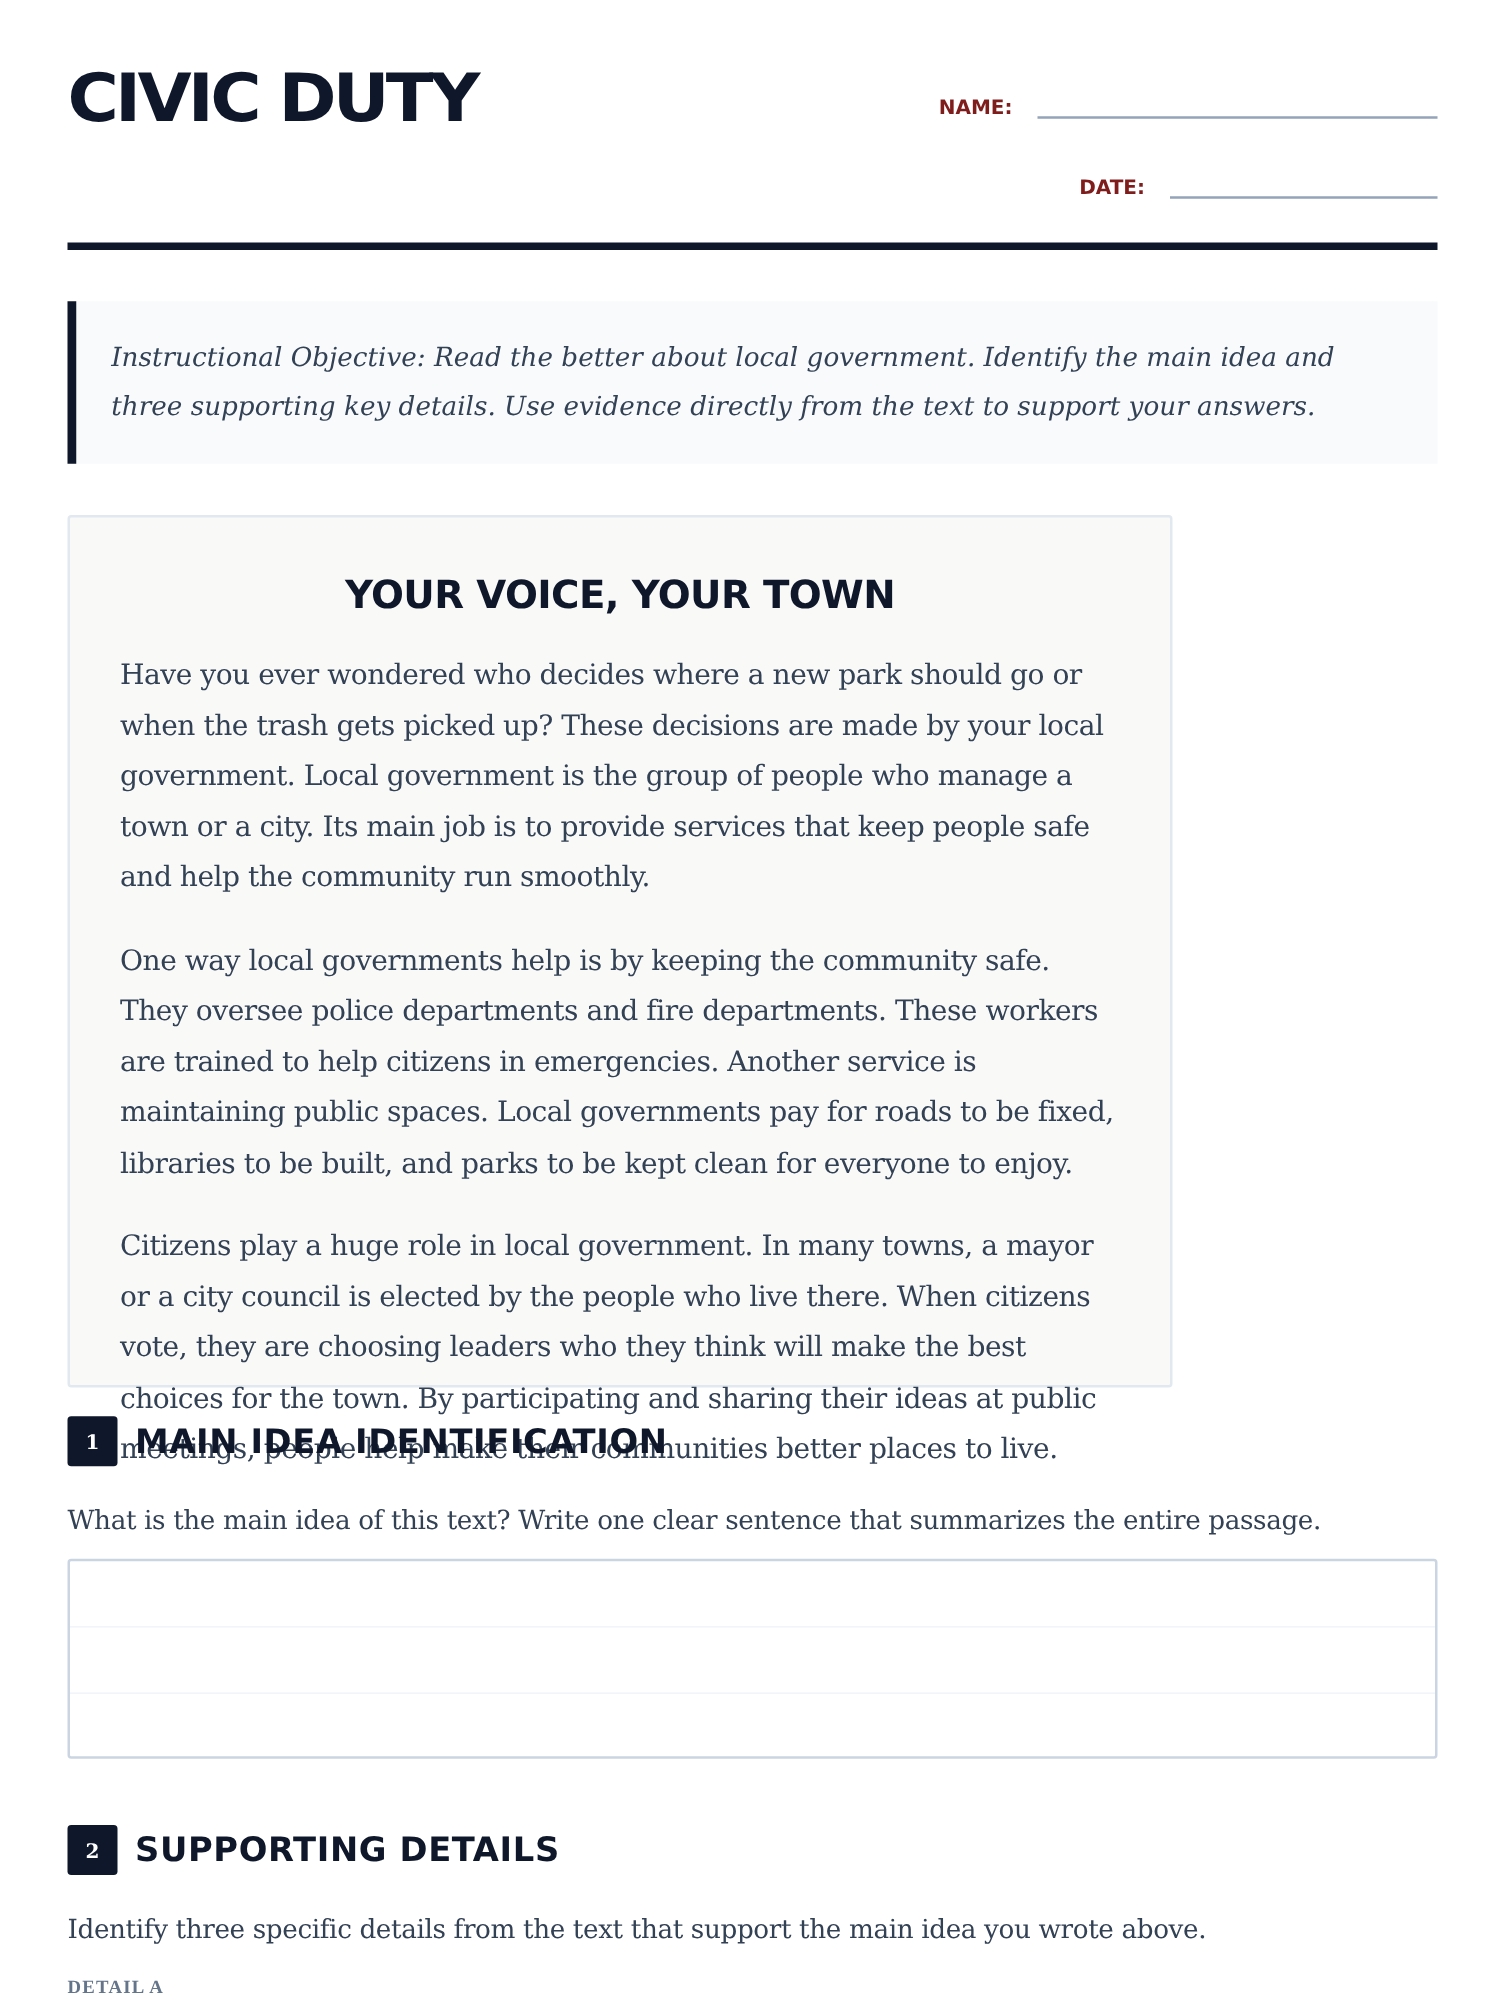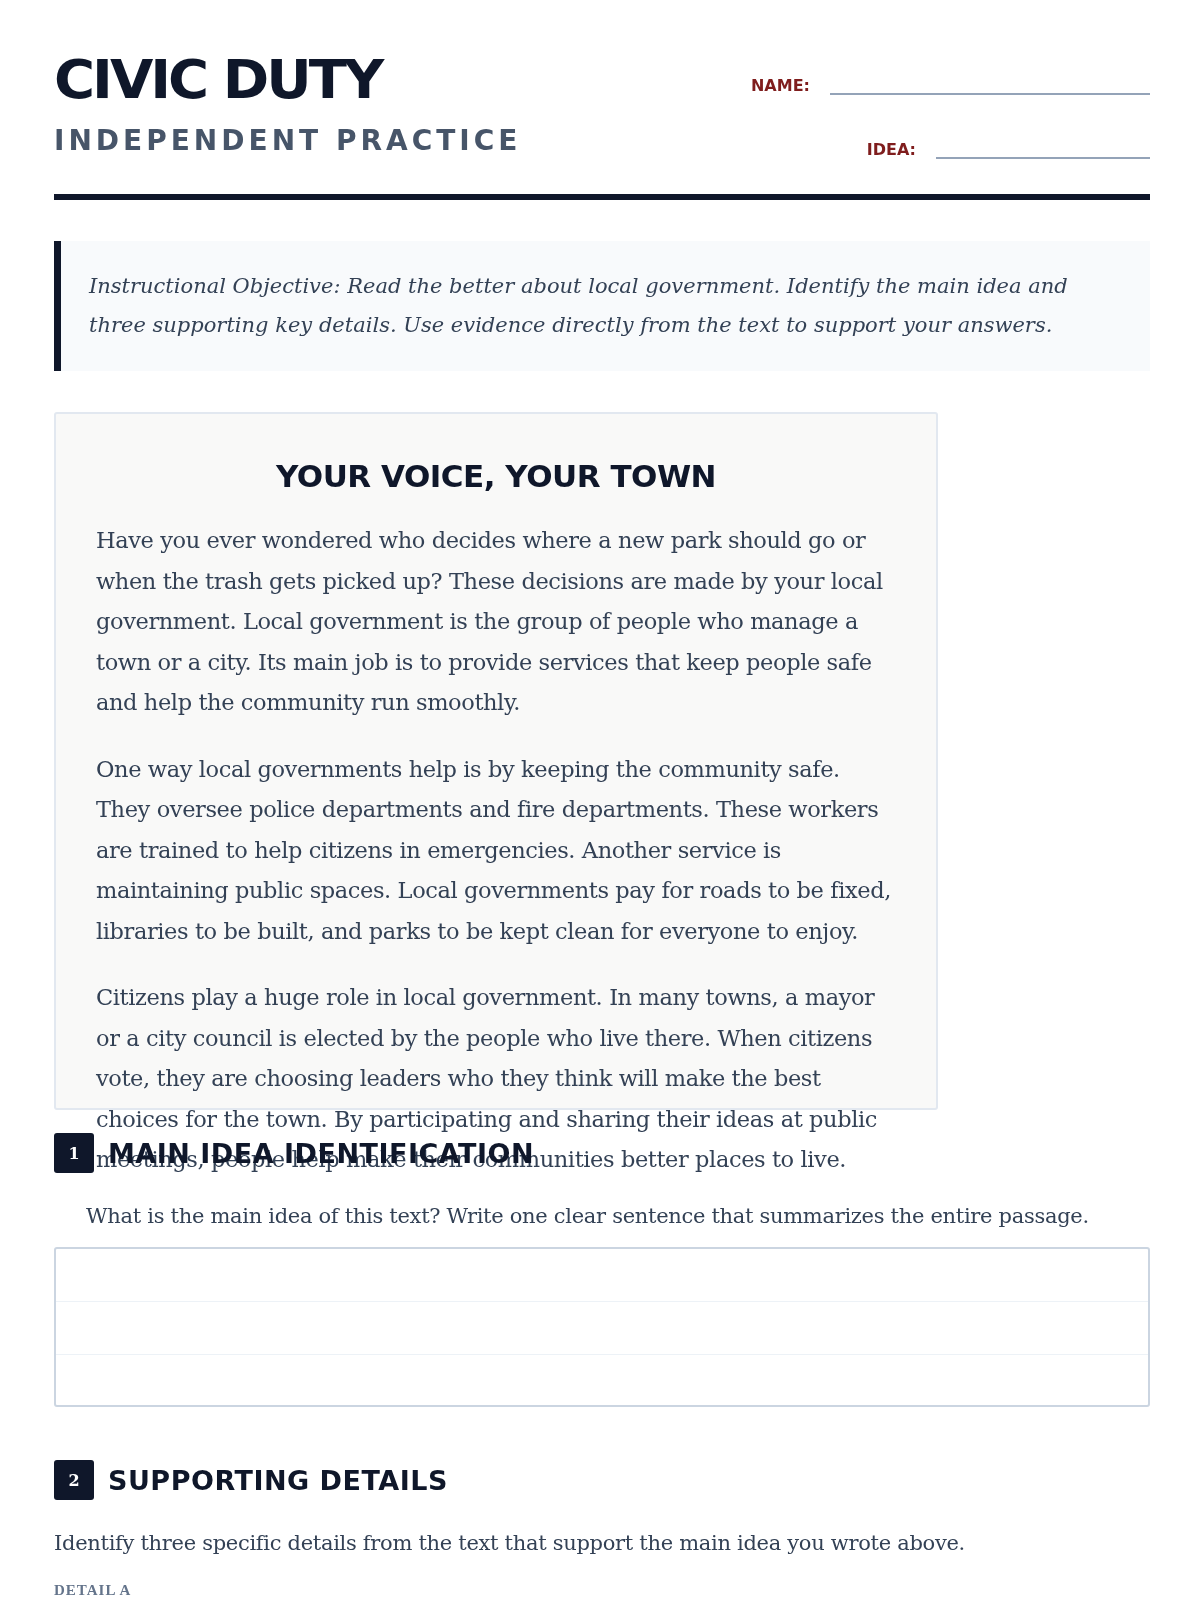--- a/index.html
+++ b/index.html
@@ -82,48 +82,47 @@
       font-size: 15px; color: #64748b; letter-spacing: 1px;
     }
   </style>
 </head>
 <body>
 
 <div class="page">
 
   <div class="header">
     <div class="title">CIVIC DUTY</div>
-    <div class="subtitle">INDEPENDENT PRACTICE</div>
 
     <div class="field field-name">
       <span>NAME:</span>
       <span class="line"></span>
     </div>
     <div class="field field-date">
-      <span>IDEA:</span>
+      <span>DATE:</span>
       <span class="line"></span>
     </div>
 
     <div class="header-rule"></div>
   </div>
 
   <div class="objective">Instructional Objective: Read the better about local government. Identify the main idea and three supporting key details. Use evidence directly from the text to support your answers.</div>
 
   <div class="passage">
     <div class="passage-title">YOUR VOICE, YOUR TOWN</div>
     <p>Have you ever wondered who decides where a new park should go or when the trash gets picked up? These decisions are made by your local government. Local government is the group of people who manage a town or a city. Its main job is to provide services that keep people safe and help the community run smoothly.</p>
     <p>One way local governments help is by keeping the community safe. They oversee police departments and fire departments. These workers are trained to help citizens in emergencies. Another service is maintaining public spaces. Local governments pay for roads to be fixed, libraries to be built, and parks to be kept clean for everyone to enjoy.</p>
     <p>Citizens play a huge role in local government. In many towns, a mayor or a city council is elected by the people who live there. When citizens vote, they are choosing leaders who they think will make the best choices for the town. By participating and sharing their ideas at public meetings, people help make their communities better places to live.</p>
   </div>
 
   <div class="section-head" style="top:1133px;">
     <div class="badge">1</div>
     <div class="section-title">MAIN IDEA IDENTIFICATION</div>
   </div>
-  <div class="section-prompt" style="top:1204px;margin-left:32px;">What is the main idea of this text? Write one clear sentence that summarizes the entire passage.</div>
+  <div class="section-prompt" style="top:1204px;">What is the main idea of this text? Write one clear sentence that summarizes the entire passage.</div>
   <div class="answer-box" style="top:1247px;">
     <div class="answer-line"></div>
     <div class="answer-line"></div>
     <div class="answer-line"></div>
   </div>
 
   <div class="section-head" style="top:1460px;">
     <div class="badge">2</div>
     <div class="section-title">SUPPORTING DETAILS</div>
   </div>

